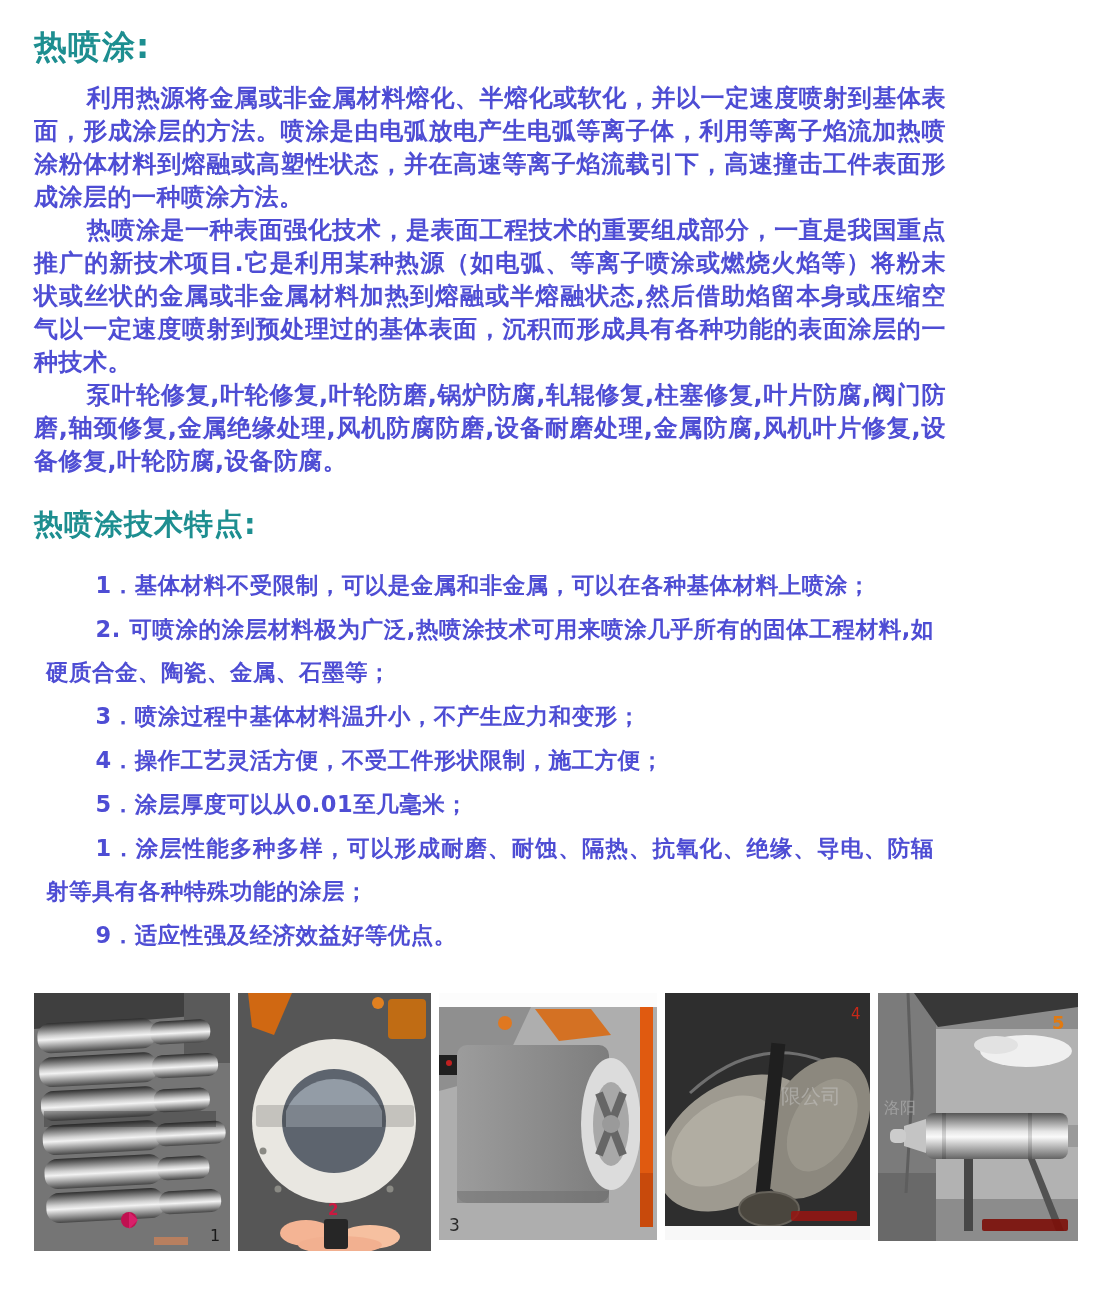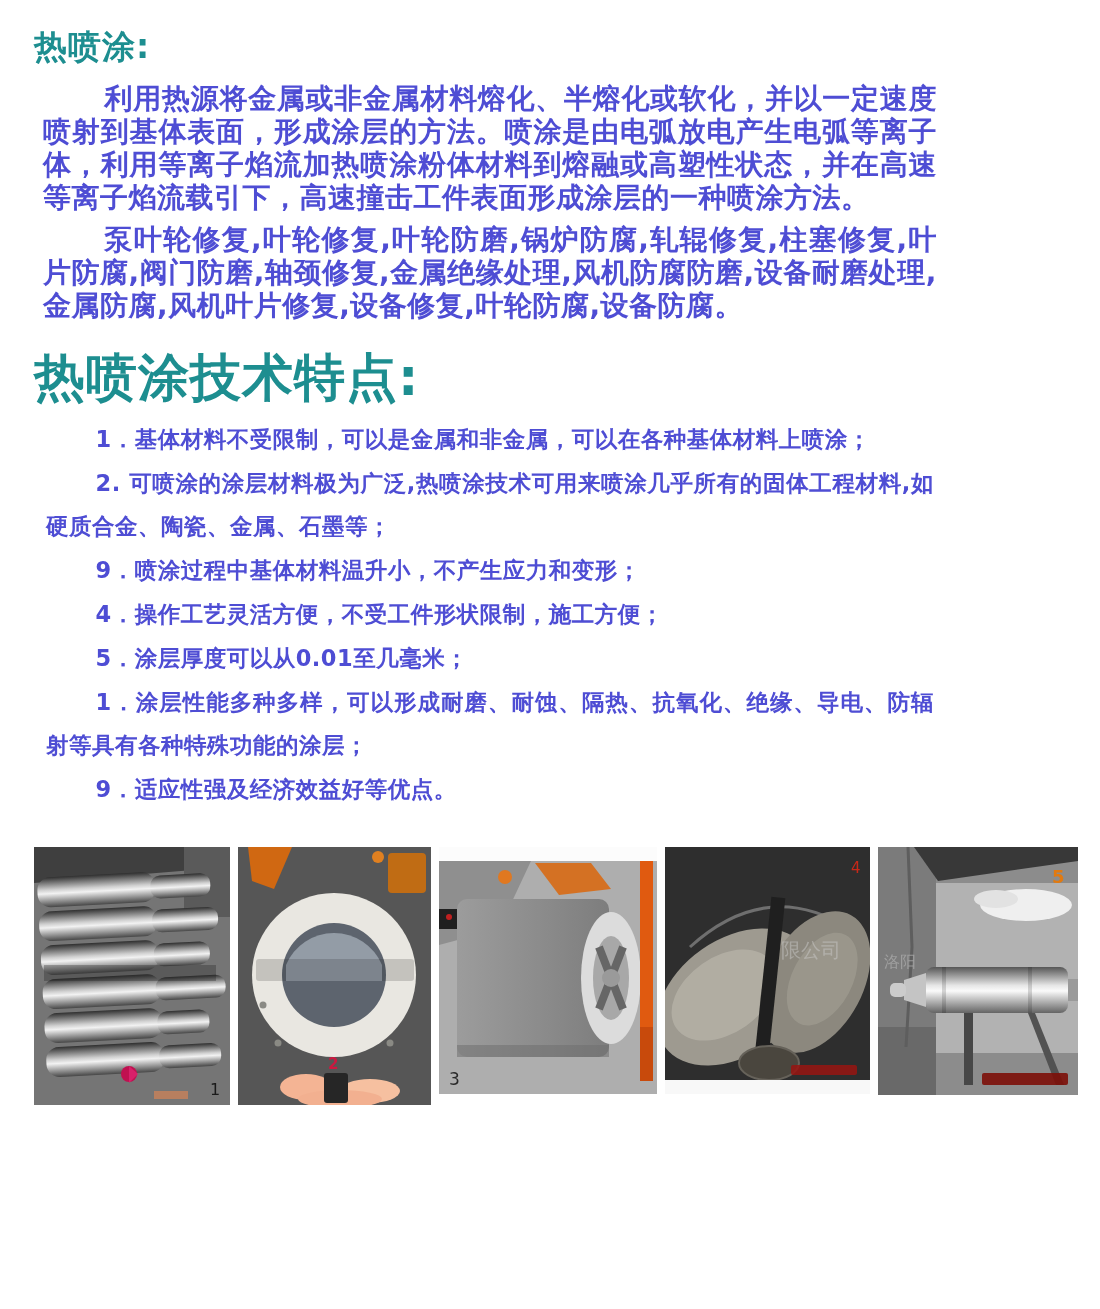--- a/index.html
+++ b/index.html
@@ -13,32 +13,32 @@
   }
   h1.sec{
     margin:0 0 14px 0;
     font-size:33px;
     line-height:42px;
     font-weight:700;
     color:#1d8e90;
     letter-spacing:1px;
   }
   .paras p{
-    margin:9px;
-    font-size:28px;
+    margin:0;
+    font-size:24px;
     line-height:33px;
     font-weight:600;
     color:#4e4dd4;
     text-align:justify;
     text-indent:2.2em;
     letter-spacing:0.5px;
   }
   h2.sec{
-    margin:32px 0 16px 0;
-    font-size:51px;
+    margin:22px 0 16px 0;
+    font-size:29px;
     line-height:48px;
     font-weight:700;
     color:#1d8e90;
     letter-spacing:1px;
   }
   ul.features{
     list-style:none;
     margin:12px;
     padding:0;
   }
@@ -73,29 +73,30 @@
 </style>
 </head>
 <body>
 
 <div class="page">
 
   <h1 class="sec">热喷涂:</h1>
 
   <div class="paras">
     <p>利用热源将金属或非金属材料熔化、半熔化或软化，并以一定速度喷射到基体表面，形成涂层的方法。喷涂是由电弧放电产生电弧等离子体，利用等离子焰流加热喷涂粉体材料到熔融或高塑性状态，并在高速等离子焰流载引下，高速撞击工件表面形成涂层的一种喷涂方法。</p>
+    <p>热喷涂是一种表面强化技术，是表面工程技术的重要组成部分，一直是我国重点推广的新技术项目.它是利用某种热源（如电弧、等离子喷涂或燃烧火焰等）将粉末状或丝状的金属或非金属材料加热到熔融或半熔融状态,然后借助焰留本身或压缩空气以一定速度喷射到预处理过的基体表面，沉积而形成具有各种功能的表面涂层的一种技术。</p>
     <p>泵叶轮修复,叶轮修复,叶轮防磨,锅炉防腐,轧辊修复,柱塞修复,叶片防腐,阀门防磨,轴颈修复,金属绝缘处理,风机防腐防磨,设备耐磨处理,金属防腐,风机叶片修复,设备修复,叶轮防腐,设备防腐。</p>
   </div>
 
   <h2 class="sec">热喷涂技术特点:</h2>
 
   <ul class="features">
     <li>1．基体材料不受限制，可以是金属和非金属，可以在各种基体材料上喷涂；</li>
     <li>2. 可喷涂的涂层材料极为广泛,热喷涂技术可用来喷涂几乎所有的固体工程材料,如硬质合金、陶瓷、金属、石墨等；</li>
-    <li>9．喷涂过程中基体材料温升小，不产生应力和变形；</li>
+    <li>3．喷涂过程中基体材料温升小，不产生应力和变形；</li>
     <li>4．操作工艺灵活方便，不受工件形状限制，施工方便；</li>
     <li>5．涂层厚度可以从0.01至几毫米；</li>
     <li>1．涂层性能多种多样，可以形成耐磨、耐蚀、隔热、抗氧化、绝缘、导电、防辐射等具有各种特殊功能的涂层；</li>
     <li>9．适应性强及经济效益好等优点。</li>
   </ul>
 
   <div class="photo-row">
 
     <figure class="photo p1">
       <svg viewBox="0 0 196 258" width="196" height="258" xmlns="http://www.w3.org/2000/svg">

